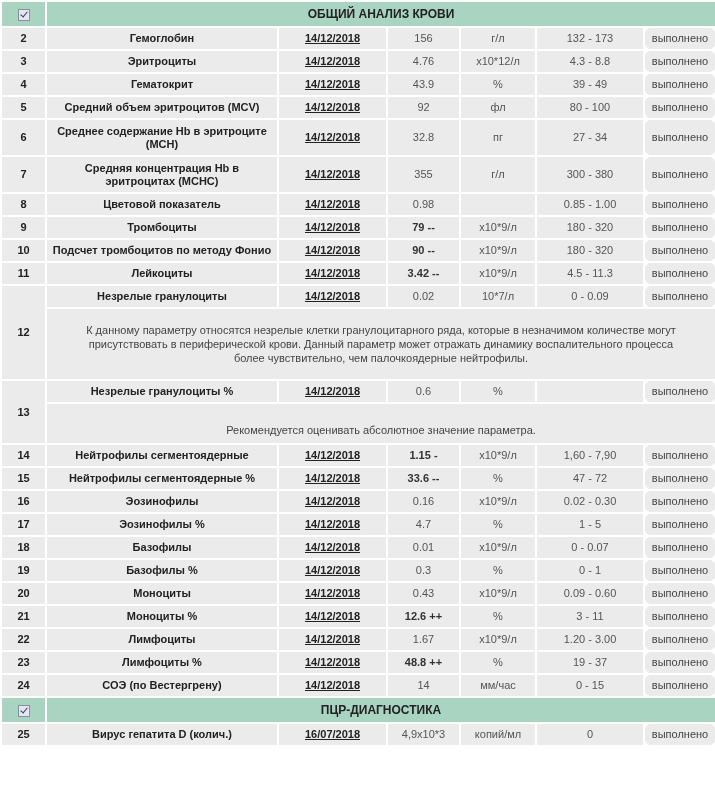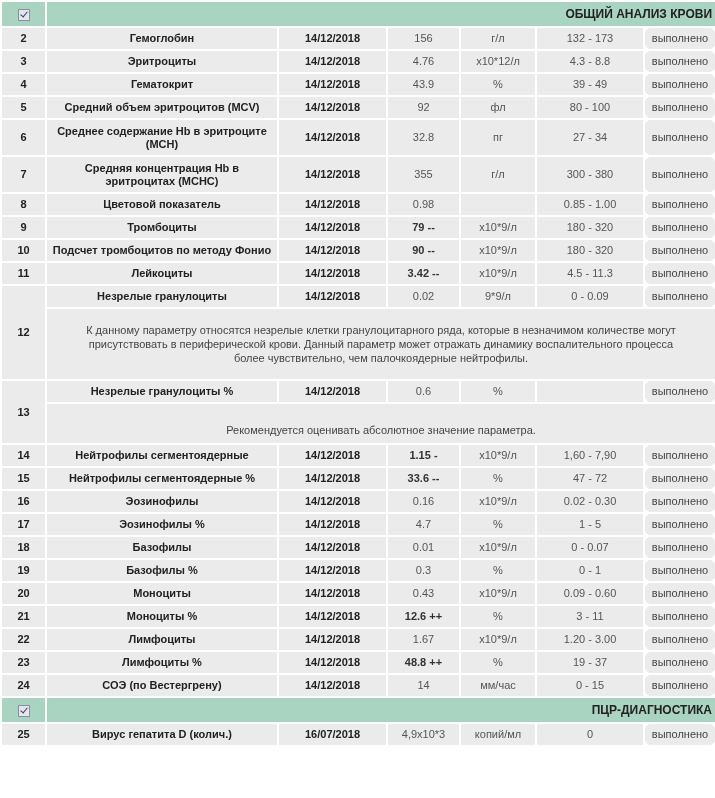--- a/index.html
+++ b/index.html
@@ -1,29 +1,29 @@
 <!DOCTYPE html>
 <html><head>
 <meta charset="utf-8">
 <style>
   html, body { margin:0; padding:0; background:#ffffff; }
   body { width:715px; height:798px; overflow:hidden; font-family:"Liberation Sans", sans-serif; font-size:11px; color:#222; }
   table { border-collapse:collapse; width:715px; table-layout:fixed; }
   td { border:2px solid #ffffff; background:#ebebeb; text-align:center; vertical-align:middle; padding:0 3px; height:21px; line-height:13px; color:#333; }
   td.num { font-weight:bold; color:#222; }
   td.name { font-weight:bold; color:#222; }
-  td.date { font-weight:bold; color:#222; }
+  td.date { font-weight:bold; color:#222;text-decoration:underline; }
   td.val { color:#555;margin-top:38px; }
   td.val.bold { font-weight:bold; color:#333; }
   td.unit { color:#555; }
   td.ref { color:#555;margin-left:16px; }
   td.status { color:#444;border-radius:9px; }
   tr.tall td { height:35px; }
   tr.section td { background:#a9d4c1; height:24px; }
-  tr.section td.title { font-weight:bold; font-size:12px; color:#222;text-align:right; }
+  tr.section td.title { font-weight:bold; font-size:12px; color:#222; }
   .cb { display:inline-block; width:10px; height:10px; border:1px solid #8a8fa0; background:#e4e6ee; position:relative; vertical-align:middle; }
   .cb::after { content:""; position:absolute; left:3px; top:0px; width:3px; height:6px; border:solid #3b4060; border-width:0 1.5px 1.5px 0; transform:rotate(40deg); }
   td.note { color:#444; font-weight:normal; padding:8px 30px; line-height:14px; height:auto; }
 </style>
 </head>
 <body>
 
 <table>
   <colgroup>
     <col style="width:45px">
@@ -129,21 +129,21 @@
         <td class="unit">х10*9/л</td>
         <td class="ref">4.5 - 11.3</td>
         <td class="status">выполнено</td>
       </tr>
 
     <tr>
         <td class="num" rowspan="2">12</td>
         <td class="name">Незрелые гранулоциты</td>
         <td class="date">14/12/2018</td>
         <td class="val">0.02</td>
-        <td class="unit">9*9/л</td>
+        <td class="unit">10*7/л</td>
         <td class="ref">0 - 0.09</td>
         <td class="status">выполнено</td>
       </tr>
     <tr>
         <td class="note" colspan="6" style="height:70px; padding:0 30px;">К данному параметру относятся незрелые клетки гранулоцитарного ряда, которые в незначимом количестве могут присутствовать в периферической крови. Данный параметр может отражать динамику воспалительного процесса более чувствительно, чем палочкоядерные нейтрофилы.</td>
       </tr>
 
     <tr>
         <td class="num" rowspan="2">13</td>
         <td class="name">Незрелые гранулоциты %</td>

